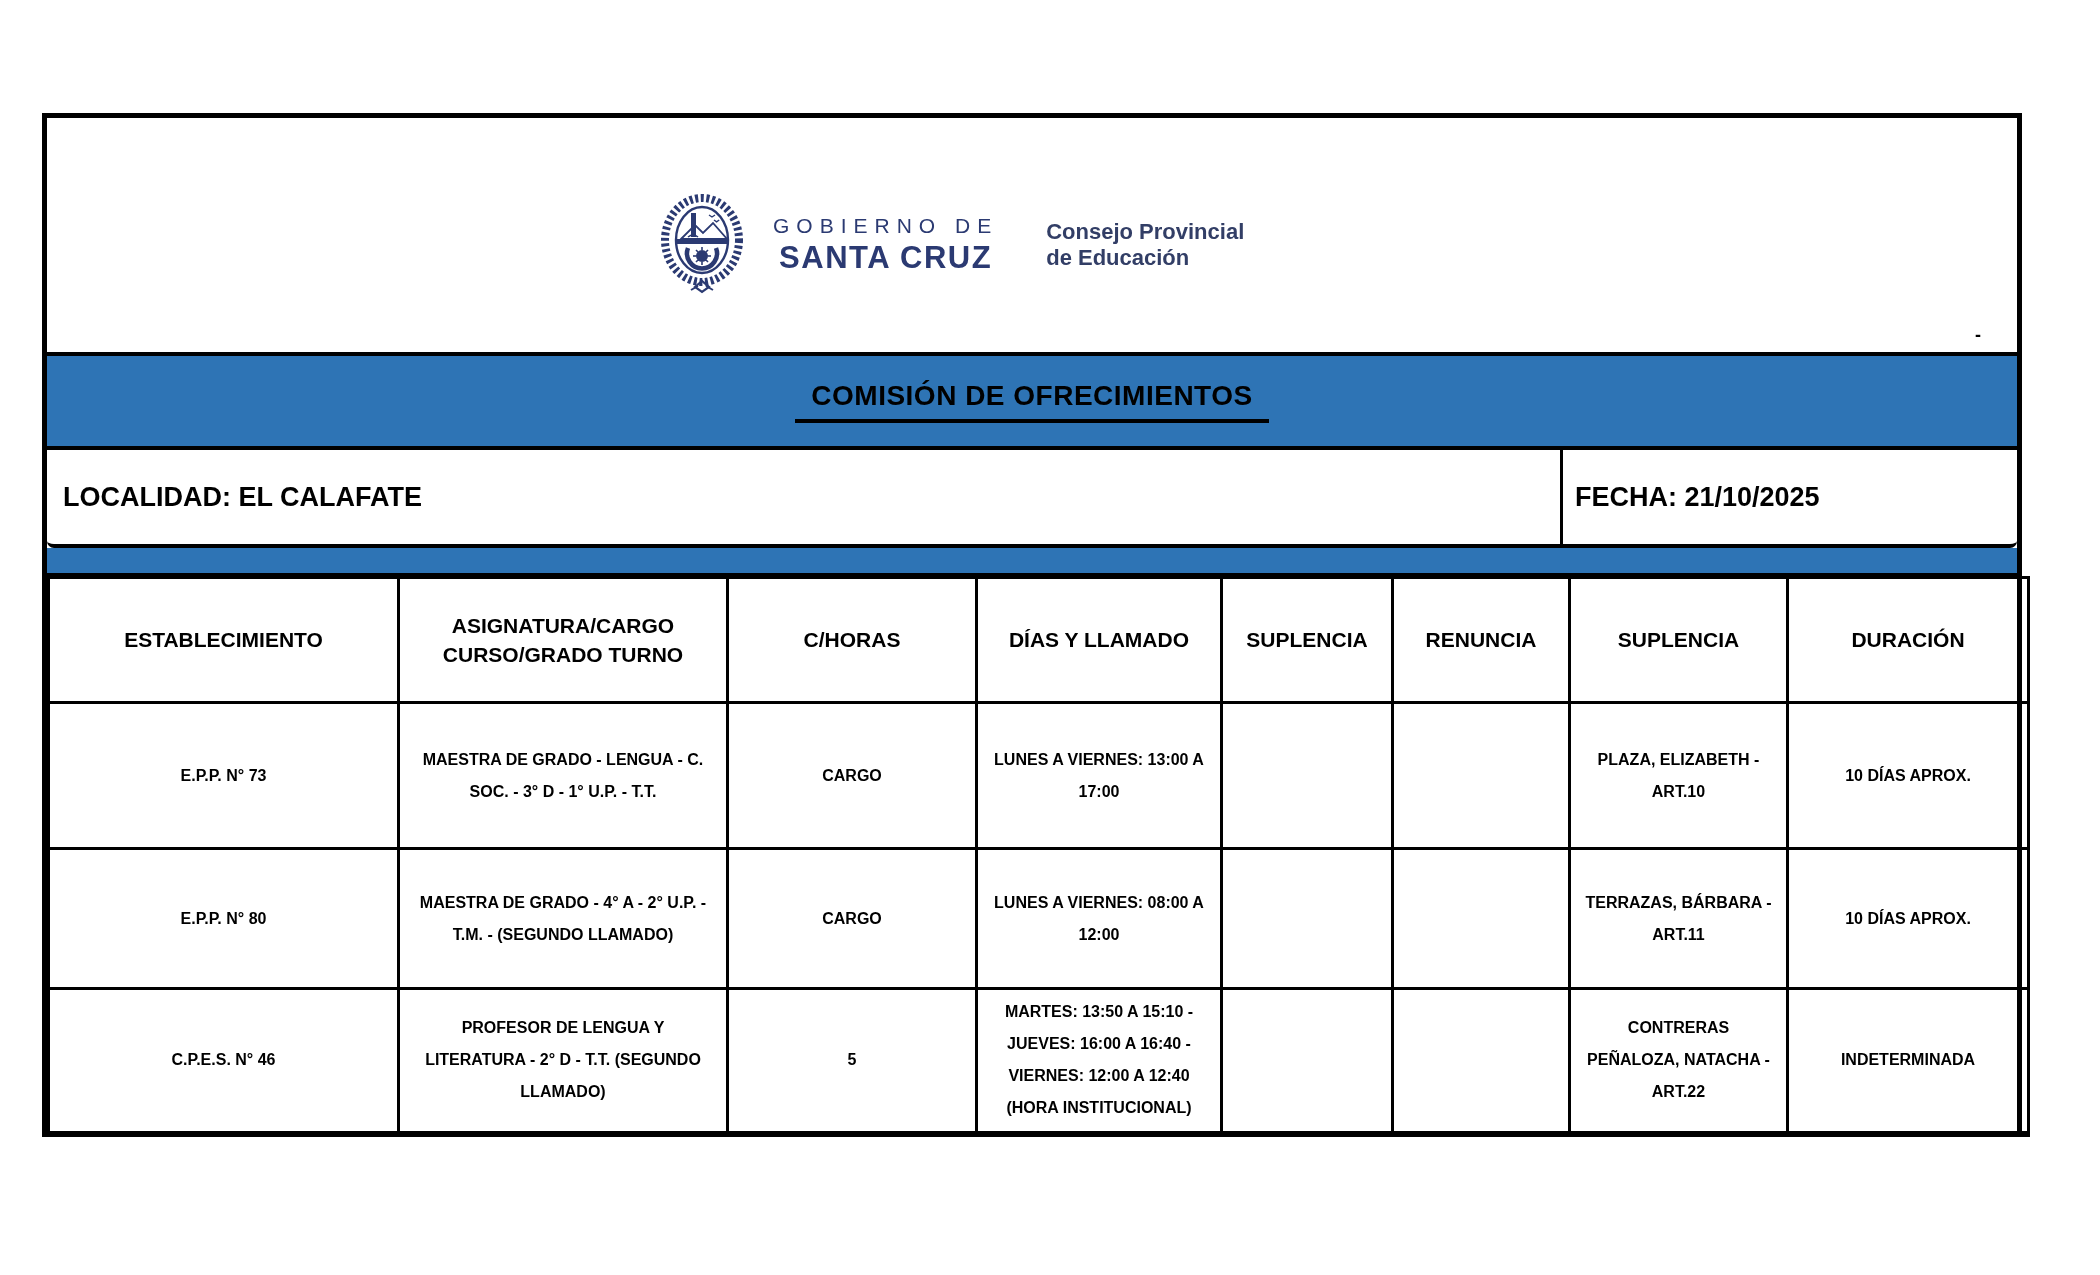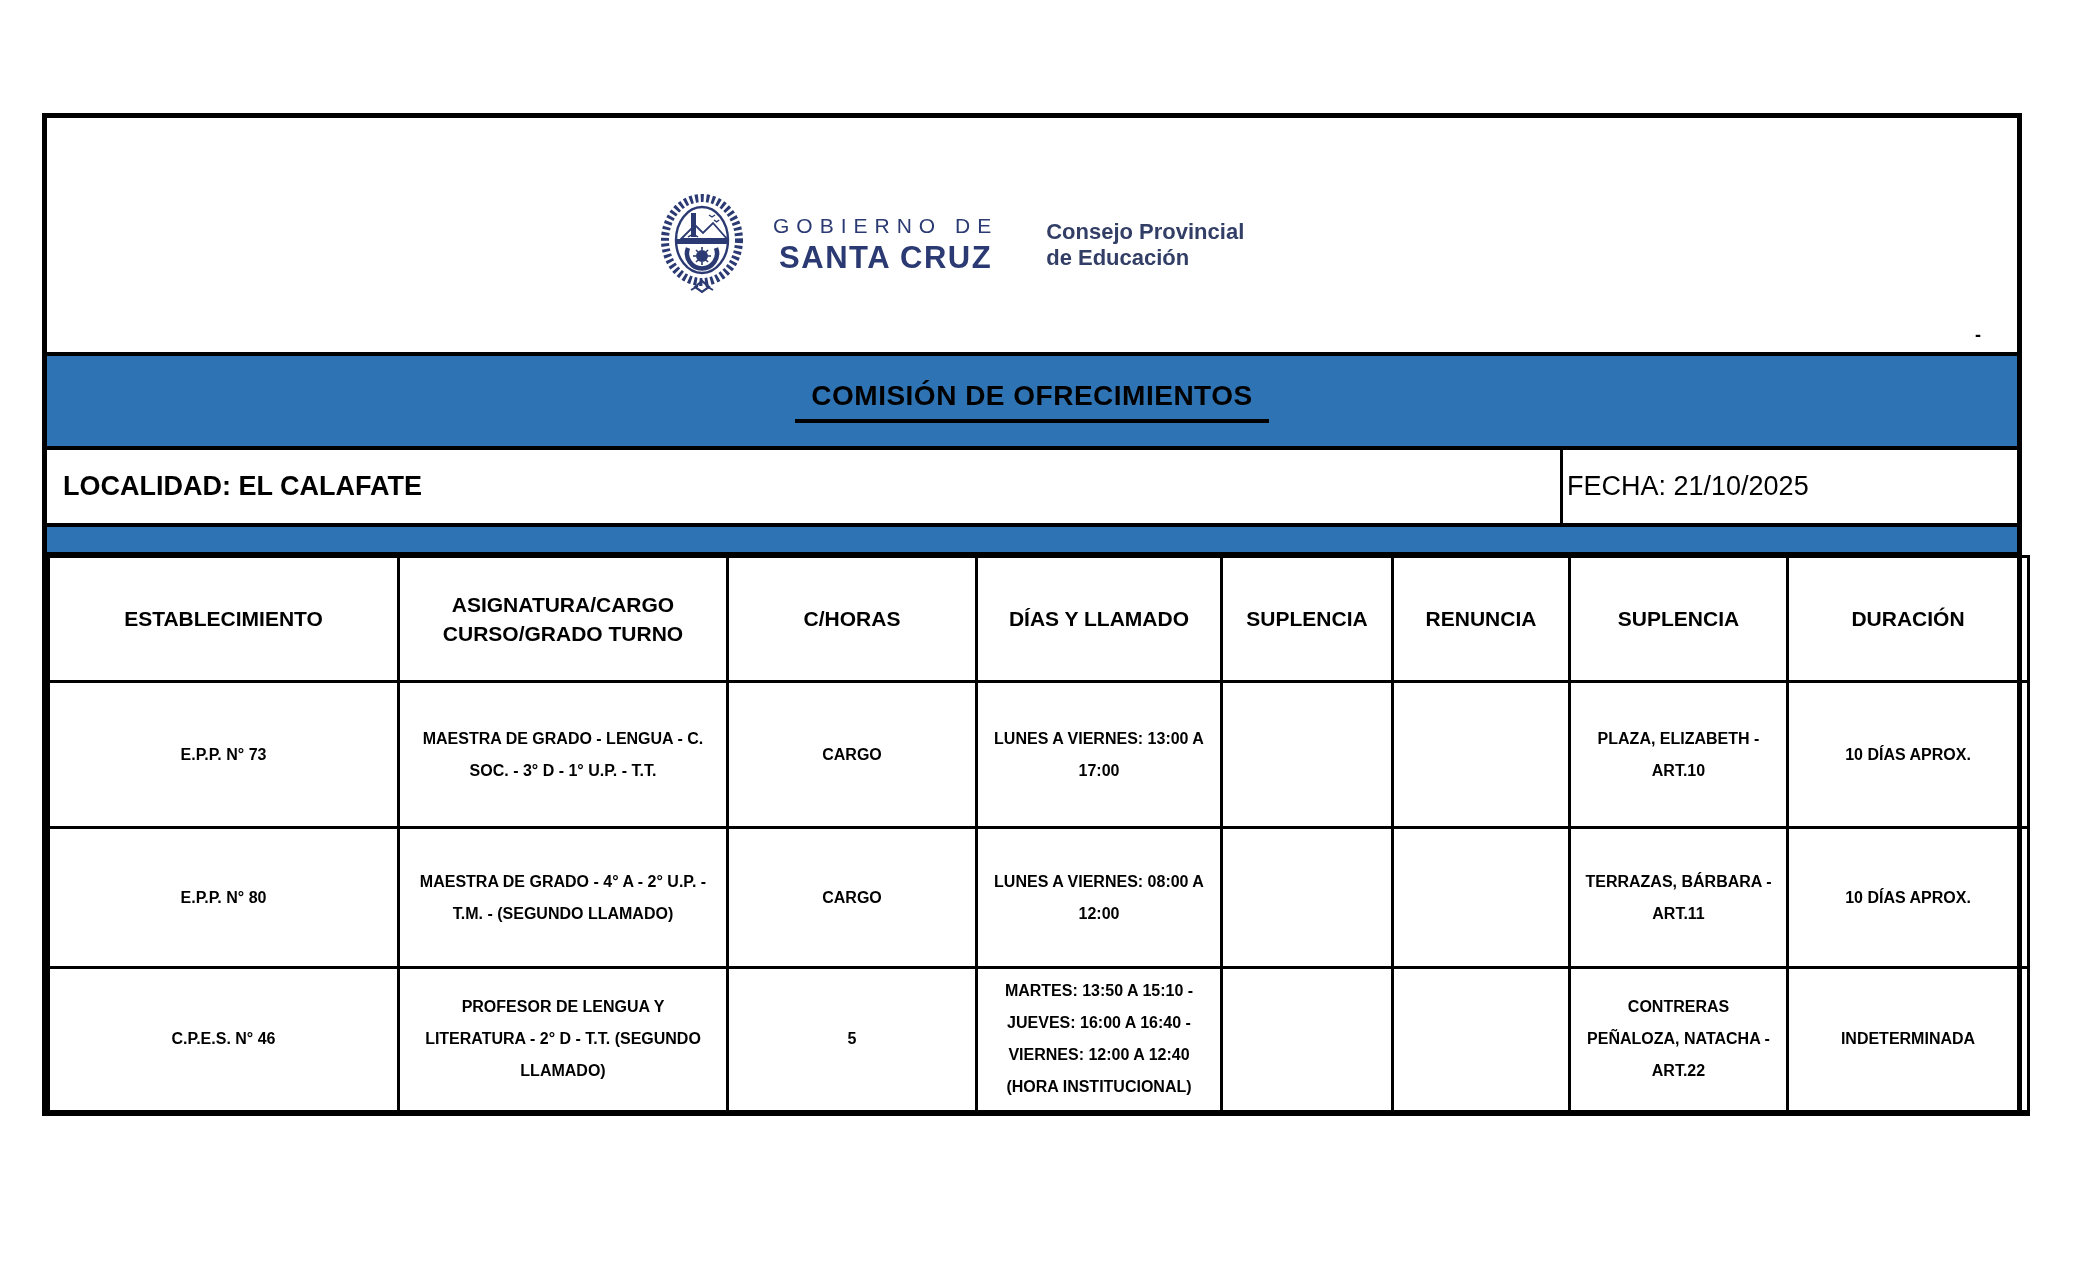--- a/index.html
+++ b/index.html
@@ -34,29 +34,29 @@
     height:98px;background:var(--blue);
     border-top:4px solid #000;border-bottom:4px solid #000;
     display:flex;align-items:center;justify-content:center;
   }
   .banner-title{
     font-size:28px;font-weight:700;color:#000;
     padding:0 16px 7px 16px;border-bottom:4px solid #000;
     letter-spacing:0.5px;white-space:nowrap;
   }
   
-  .info-row{height:77px;display:flex;border-bottom:4px solid #000;background:#fff;}
+  .info-row{height:98px;display:flex;border-bottom:4px solid #000;background:#fff;border-radius:7px;}
   .loc-cell{
     flex:1 1 auto;display:flex;align-items:center;
     padding-left:16px;font-size:27px;font-weight:700;white-space:nowrap;
   }
   .fecha-cell{
     flex:0 0 457px;border-left:3px solid #000;
-    display:flex;align-items:center;padding-left:4px;
-    font-size:27px;font-weight:400;white-space:nowrap;
+    display:flex;align-items:center;padding-left:12px;
+    font-size:27px;font-weight:700;white-space:nowrap;
   }
   
   .blue-strip{height:28px;background:var(--blue);border-bottom:3px solid #000;}
   
   table.offers{
     width:100%;border-collapse:collapse;table-layout:fixed;
     border-bottom:6px solid #000;
   }
   table.offers th, table.offers td{
     border:3px solid #000;text-align:center;vertical-align:middle;

